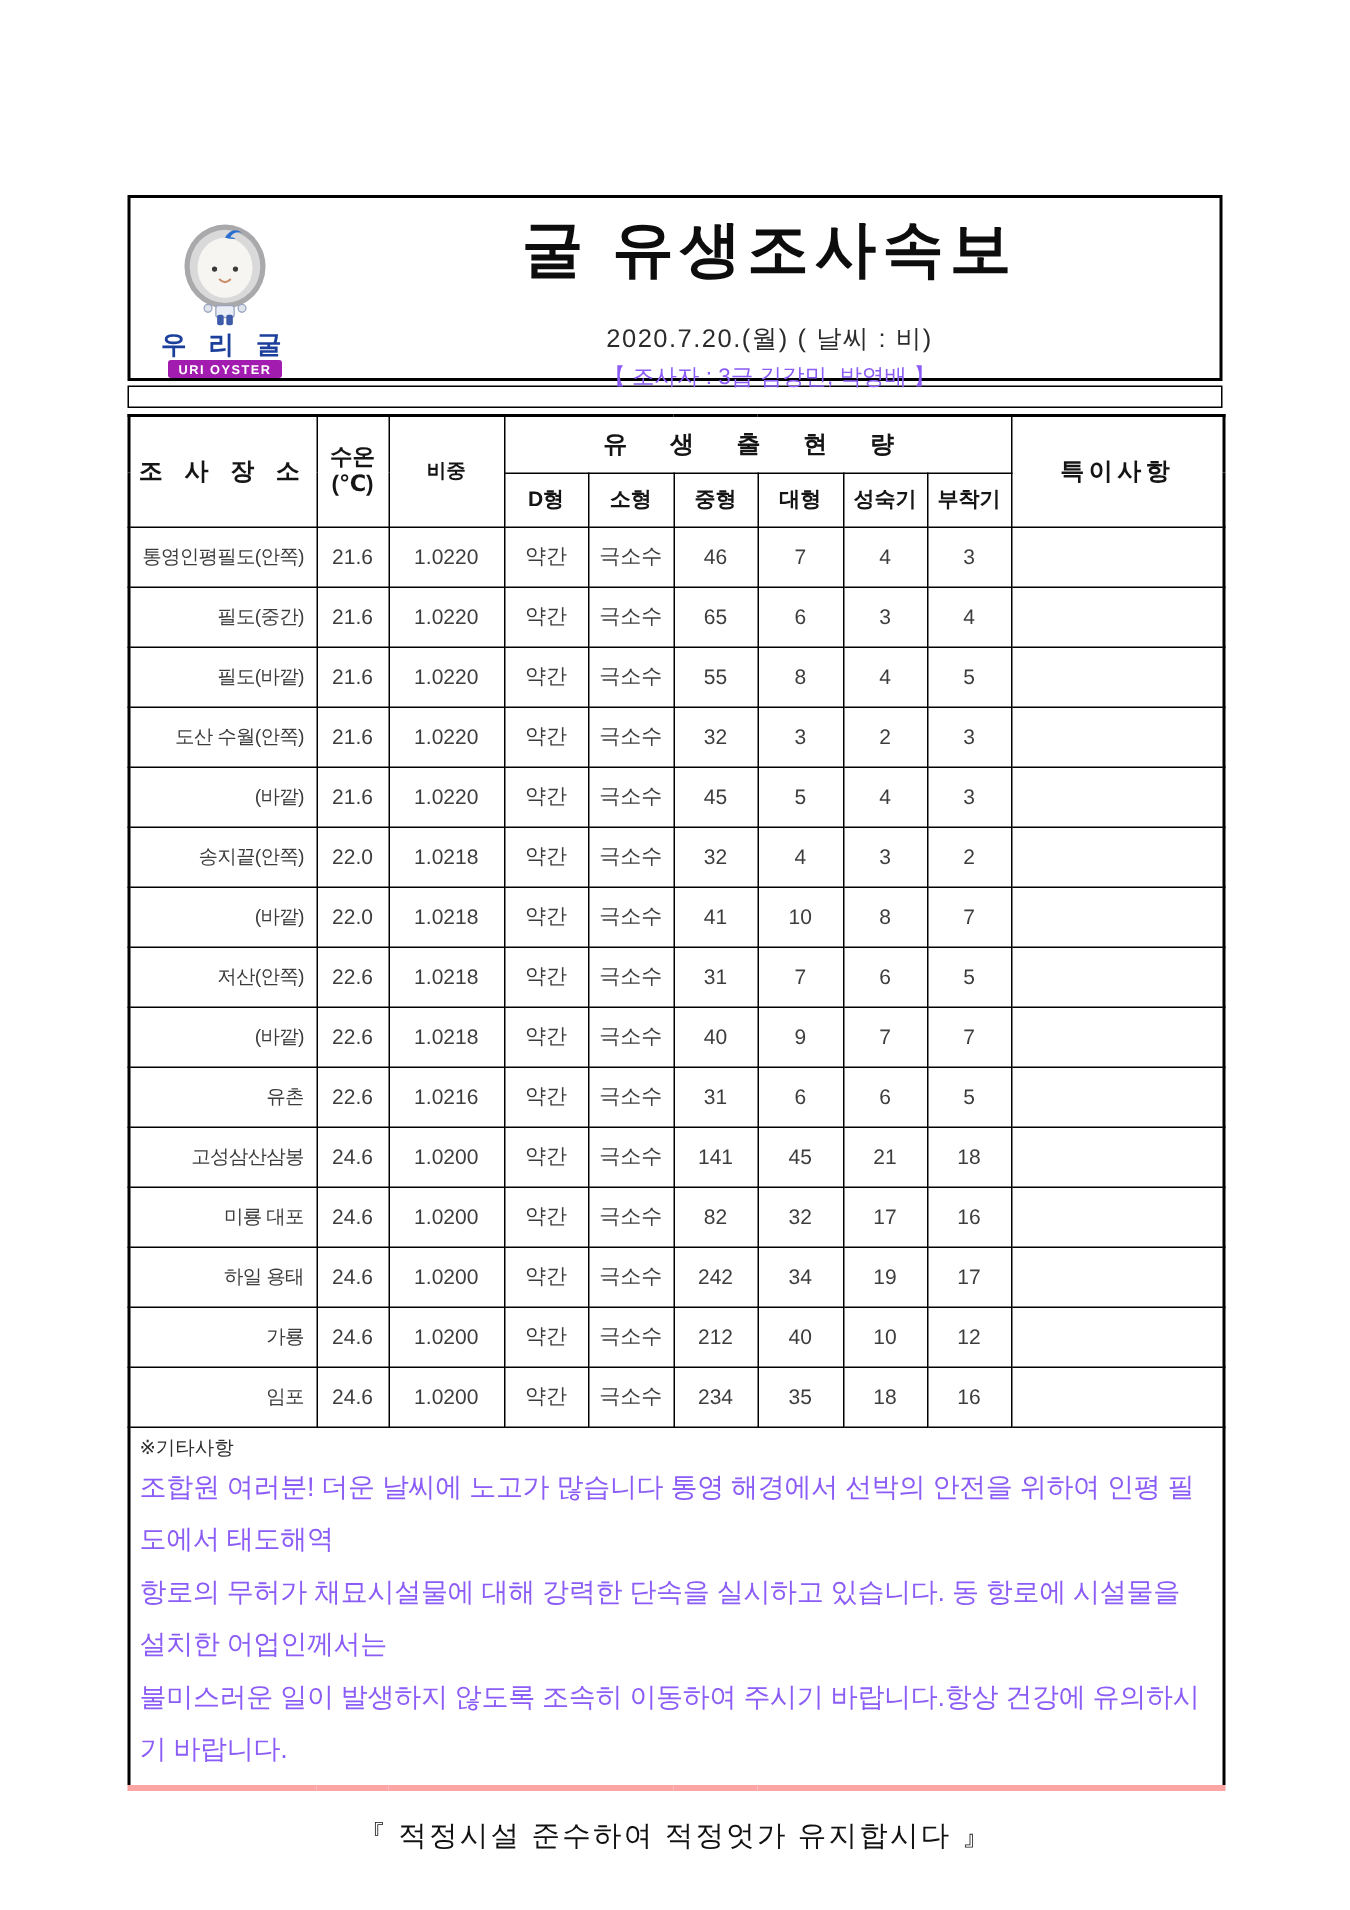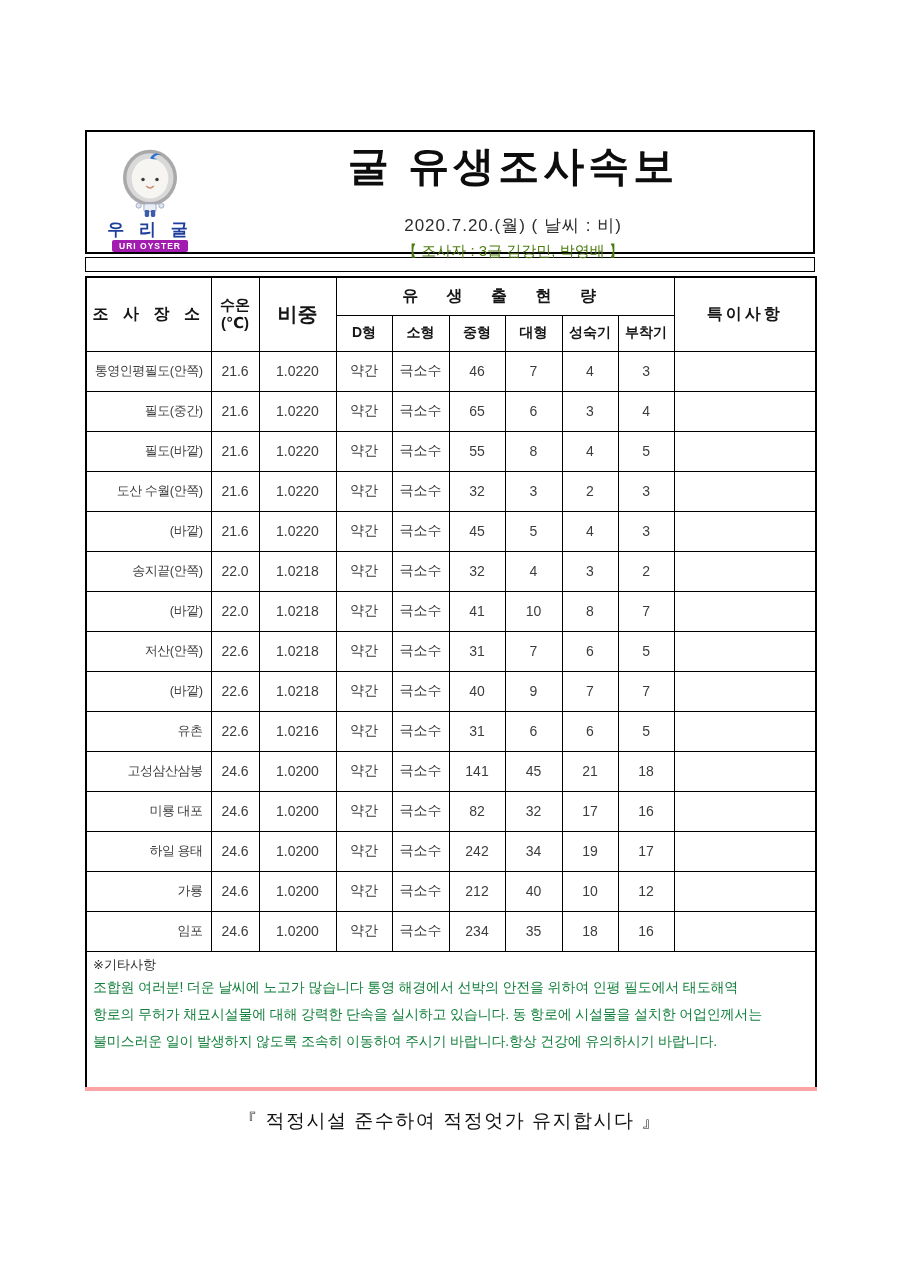--- a/index.html
+++ b/index.html
@@ -10,42 +10,42 @@
   
   .header-box { border:2px solid #000; height:124px; display:flex; }
   .logo { width:126px; padding-top:16px; display:flex; flex-direction:column; align-items:center; }
   .logo svg { display:block; }
   .logo-kor { font-size:17px; font-weight:bold; letter-spacing:5px; color:#1c3f9c; line-height:1; margin-top:1px; }
   .logo-bar { margin-top:2px; background:#a21caf; color:#fff; font-size:8.5px; font-weight:bold;
     letter-spacing:1px; border-radius:2px; padding:2px 7px; line-height:1; }
   .title-area { flex:1; text-align:center; padding-top:7px; }
   .title { font-size:41px; font-weight:bold; letter-spacing:4px; color:#0d0d0d; }
   .date-line { font-size:17px; margin-top:20px; color:#2b2b2b; letter-spacing:1px; }
-  .surveyor-line { font-size:15px; margin-top:5px; color:#4d7c0f; }
+  .surveyor-line { font-size:15px; margin-top:5px; color:#8b5cf6; }
 
   
   .strip { border:1px solid #000; height:15px; margin-top:3px; }
 
   
   table { border-collapse:collapse; width:730px; margin-top:4px; table-layout:fixed; border:2px solid #000; }
   th, td { border:1px solid #000; }
   thead th { font-weight:bold; color:#151515; background:#fff; }
   .th-loc { font-size:16px; letter-spacing:5px; }
   .th-temp { font-size:15px; line-height:1.25; }
-  .th-grav { font-size:20px; }
+  .th-grav { font-size:13px; }
   .th-group { font-size:16px; letter-spacing:12px; height:38px; }
   .th-sub { font-size:14px; height:36px; font-weight:bold; }
   .th-rem { font-size:16px; letter-spacing:3px; }
   tbody td { height:40px; text-align:center; font-size:14px; color:#3d3d3d; }
   tbody td.loc { text-align:right; padding-right:8px; font-size:13px; letter-spacing:-0.5px;
     white-space:nowrap; color:#3d3d3d; }
   .note-cell { height:138px; text-align:left; vertical-align:top; padding:4px 8px 6px 6px;
     border-bottom:4px solid #fca5a5; }
   .note-heading { font-size:13px; color:#2e2e2e; }
-  .note-line { font-size:14px; color:#15803d; line-height:1.95; letter-spacing:-0.2px; }
+  .note-line { font-size:18px; color:#8b5cf6; line-height:1.95; letter-spacing:-0.2px; }
 
   
   .slogan { text-align:center; margin-top:17px; font-size:19px; font-weight:normal;
     letter-spacing:1.5px; color:#111; }
 </style>
 </head>
 <body>
 
 <div class="doc">
 

